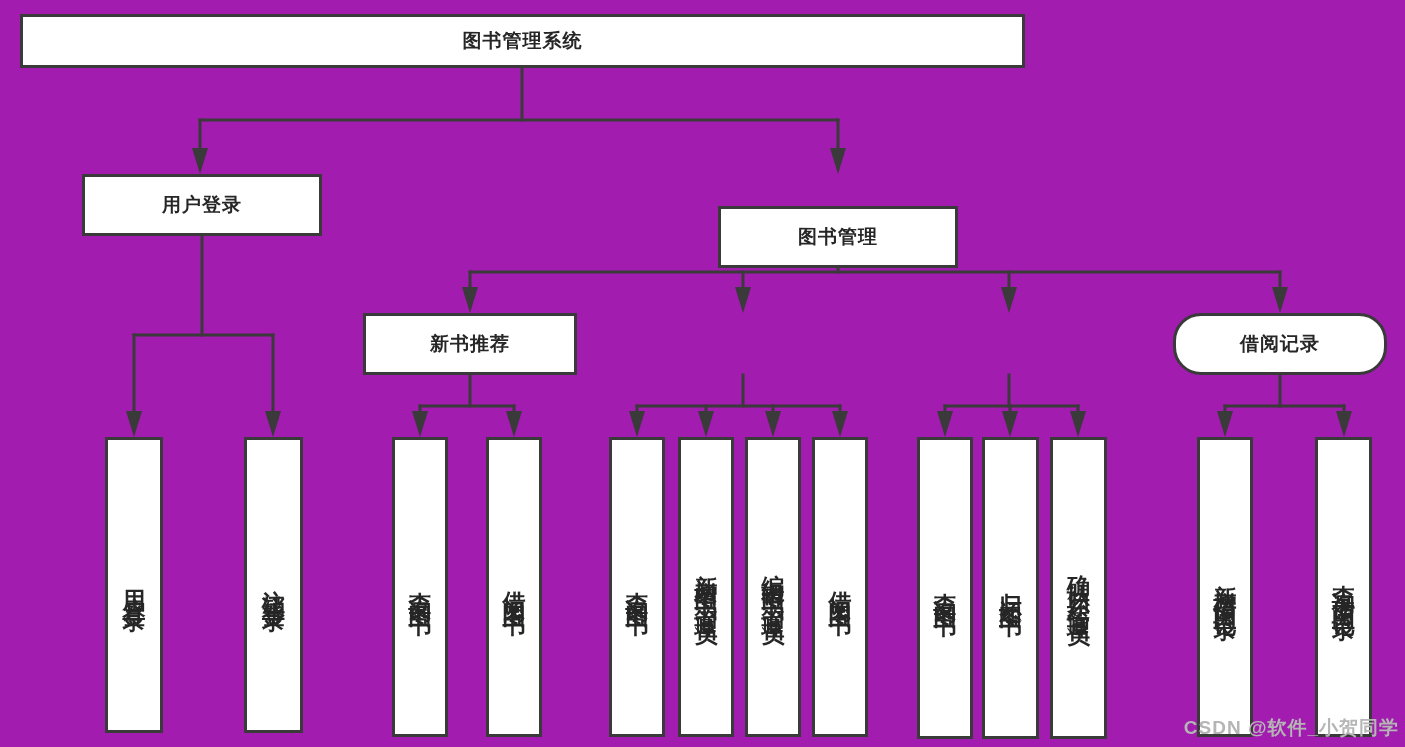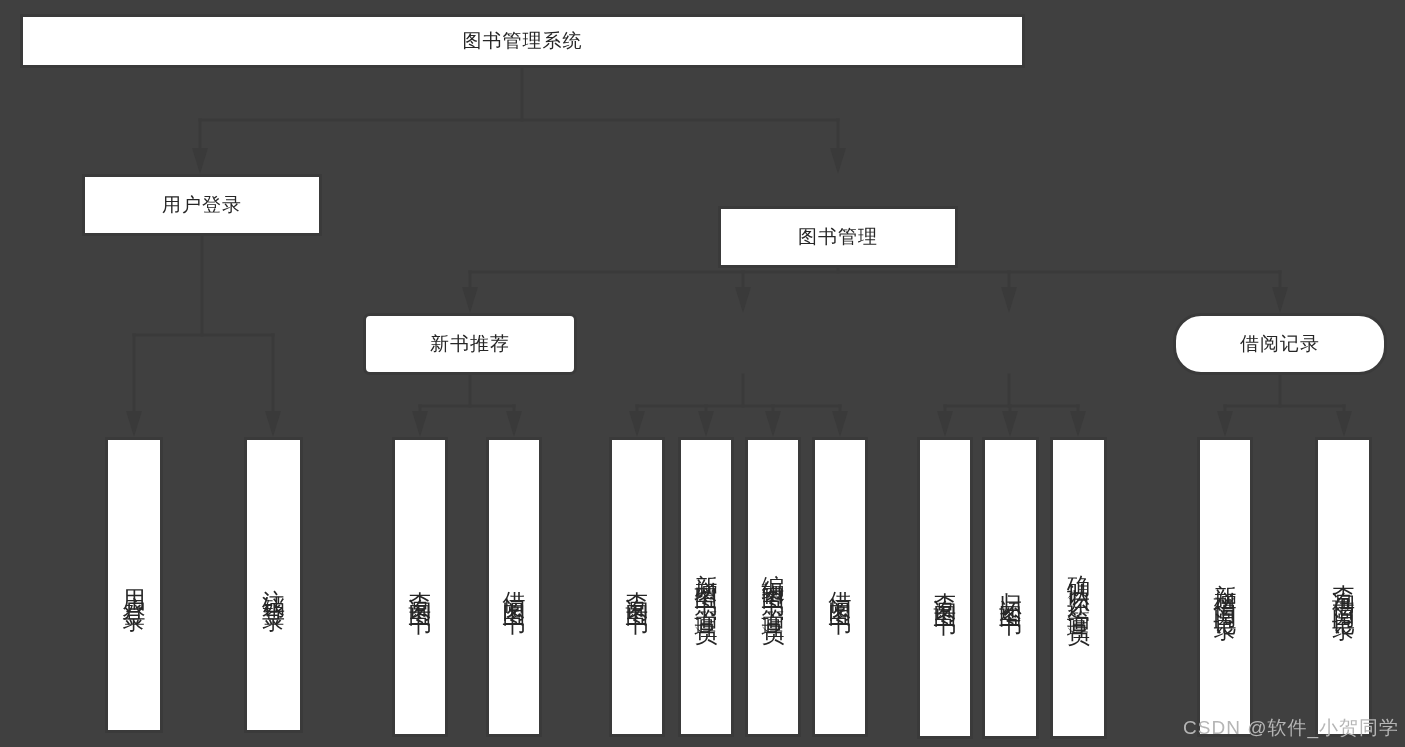--- a/index.html
+++ b/index.html
@@ -5,22 +5,23 @@
   html, body {
     margin: 0;
     padding: 0;
     background: #ffffff;
     font-family: "Liberation Sans", "DejaVu Sans", sans-serif;
   }
   #stage {
     position: relative;
     width: 1405px;
     height: 747px;
-    background: #404040;
+    background: #a21caf;
     overflow: hidden;
+    font-weight: bold;
   }
   #wires {
     position: absolute;
     left: 0;
     top: 0;
     width: 1405px;
     height: 747px;
   }
   .node {
     position: absolute;
@@ -123,21 +124,21 @@
     <polygon class="head" points="1217,411 1233,411 1225,437"></polygon>
     <path class="wire" d="M1344 406 V413"></path>
     <polygon class="head" points="1336,411 1352,411 1344,437"></polygon>
   </svg>
 
   <div class="node h-node root-node" style="left:20px; top:14px; width:1005px; height:54px;">图书管理系统</div>
 
   <div class="node h-node" style="left:82px; top:174px; width:240px; height:62px;">用户登录</div>
   <div class="node h-node" style="left:718px; top:174px; width:240px; height:62px;margin-top:32px;">图书管理</div>
 
-  <div class="node h-node" style="left:363px; top:313px; width:214px; height:62px;border-radius:7px;">新书推荐</div>
+  <div class="node h-node" style="left:363px; top:313px; width:214px; height:62px;">新书推荐</div>
   <div class="node h-node" style="left:1173px; top:313px; width:214px; height:62px;border-radius:28px;">借阅记录</div>
 
   <div class="node v-node" style="left:105px; top:437px; width:58px; height:296px;">用户登录</div>
   <div class="node v-node" style="left:244px; top:437px; width:59px; height:296px;">注销登录</div>
 
   <div class="node v-node" style="left:392px; top:437px; width:56px; height:300px;">查询图书</div>
   <div class="node v-node" style="left:486px; top:437px; width:56px; height:300px;">借阅图书</div>
 
   <div class="node v-node" style="left:609px; top:437px; width:56px; height:300px;">查询图书</div>
   <div class="node v-node" style="left:678px; top:437px; width:56px; height:300px;">新增图书（管理员）</div>

